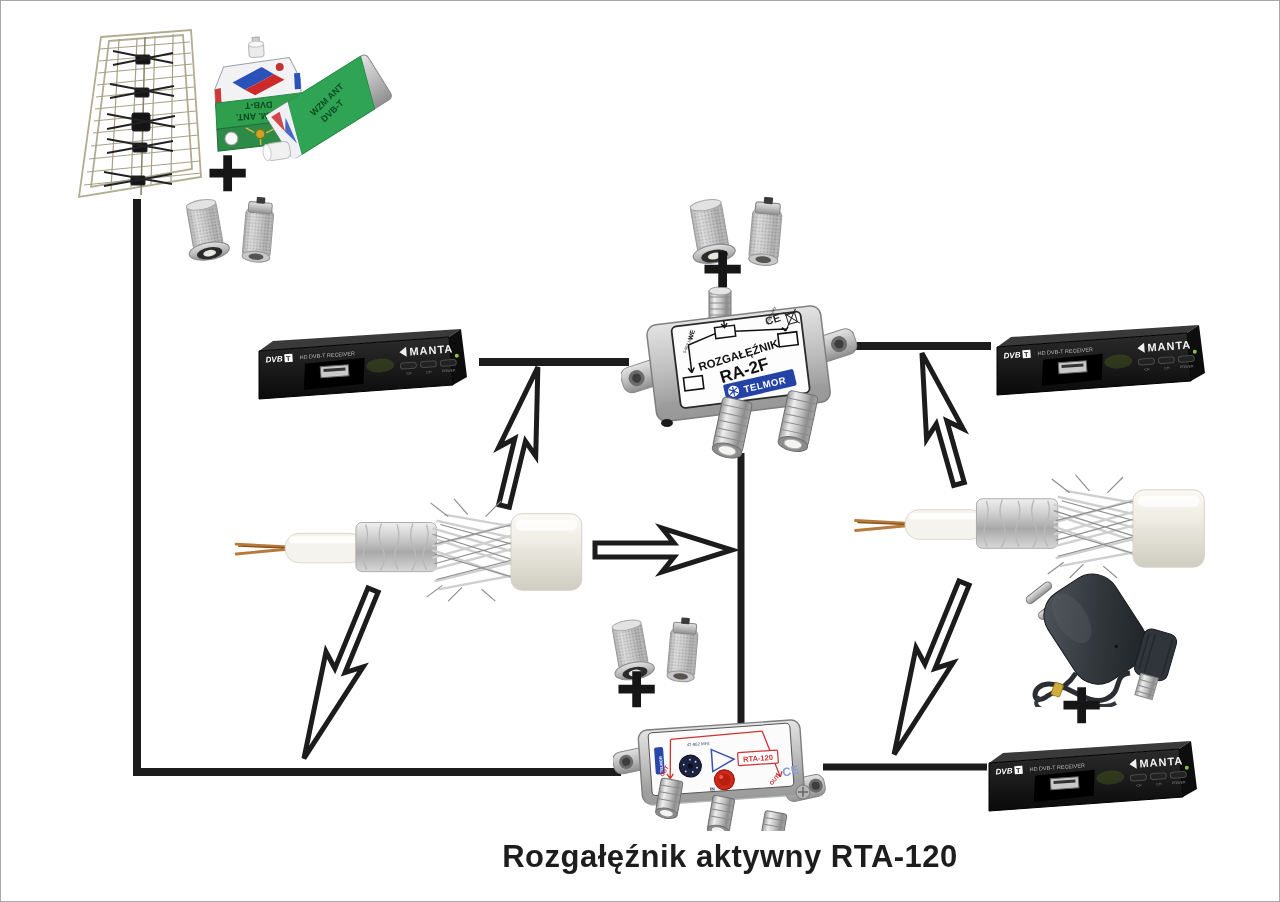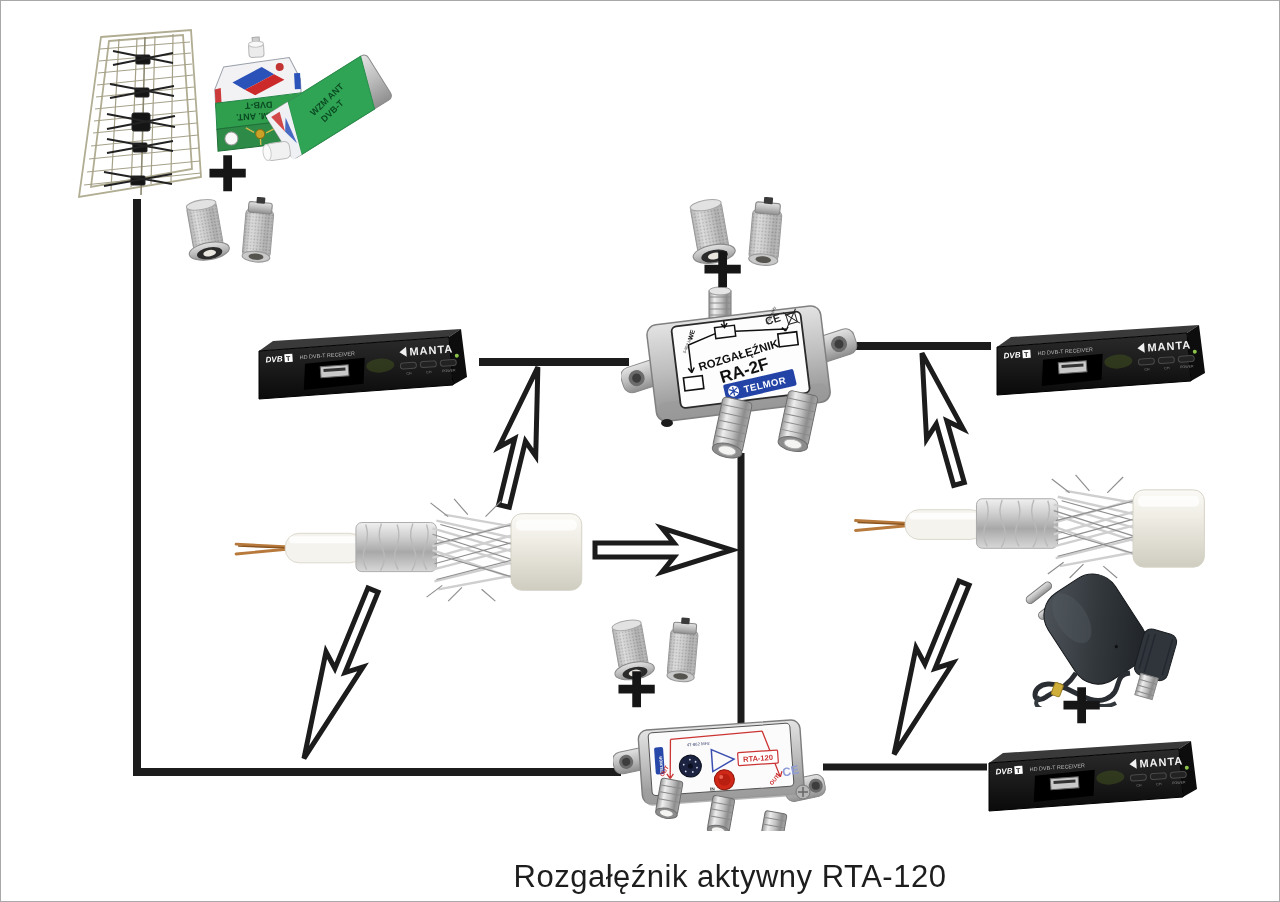--- a/index.html
+++ b/index.html
@@ -2,22 +2,22 @@
 <html><head>
 <meta charset="utf-8">
 <style>
   html,body{margin:0;padding:0;background:#e9e9e9;font-family:"Liberation Sans",sans-serif;}
   #canvas{position:relative;width:1280px;height:902px;background:#ffffff;border:1px solid #a8a8a8;
           box-sizing:border-box;overflow:hidden;margin:0 auto;}
   #wires{position:absolute;left:0;top:0;z-index:1;}
   .comp{position:absolute;z-index:2;}
   .plus{position:absolute;z-index:3;font-family:"DejaVu Sans",sans-serif;font-weight:900;
         font-size:54px;color:#161616;line-height:1;-webkit-text-stroke:2.5px #161616;}
-  #caption{position:absolute;left:449px;top:858px;width:560px;text-align:center;z-index:3;
-           font-size:31px;color:#1d1d1d;letter-spacing:0.5px;}
+  #caption{position:absolute;left:449px;top:838px;width:560px;text-align:center;z-index:3;
+           font-size:31px;color:#1d1d1d;letter-spacing:0.5px;font-weight:bold;}
   svg text{font-family:"Liberation Sans",sans-serif;}
 </style>
 </head>
 <body>
 
 <div id="canvas">
 
 <svg width="0" height="0" style="position:absolute" aria-hidden="true">
   <defs>
     <linearGradient id="metalV" x1="0" y1="0" x2="0" y2="1">

